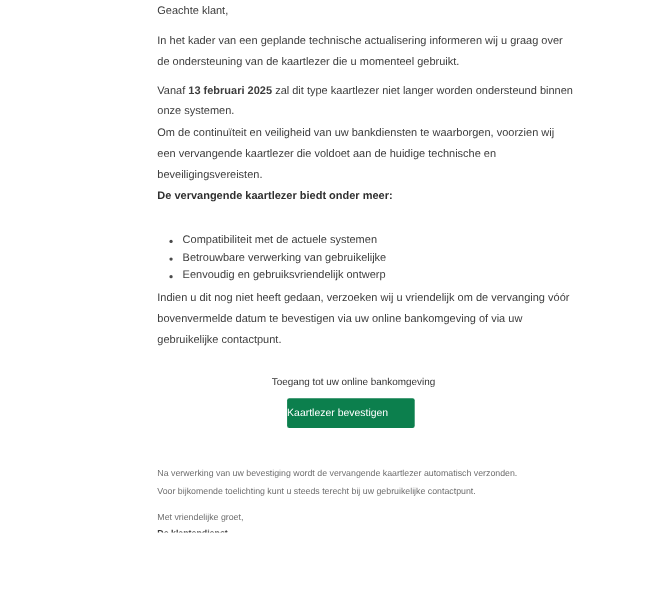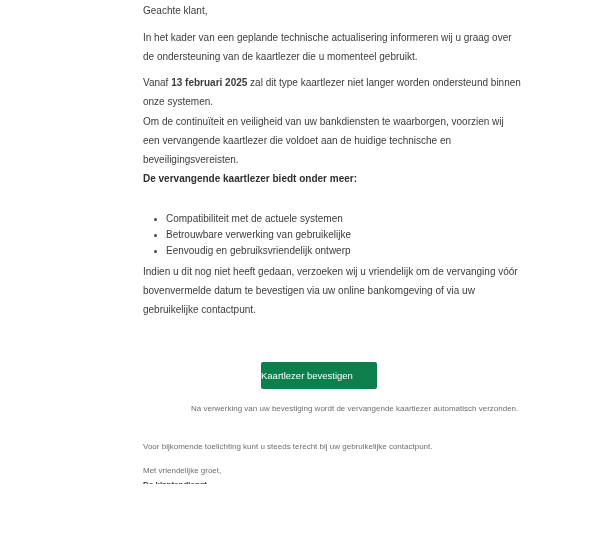--- a/index.html
+++ b/index.html
@@ -80,21 +80,21 @@
       border: none;
       padding: 0;
     }
     .small-text {
       position: absolute;
       left: 143px;
       font-size: 8px;
       color: #6e6e6e;
       white-space: nowrap;
     }
-    .s1 { top: 404px; margin-left: 48px; }
+    .s1 { top: 426px; }
     .s2 { top: 442px; }
     .s3 { top: 466px; text-align: right; }
     .s4 { top: 480px; font-weight: bold; color: #3a3a3a; }
     .s5 { top: 502px; color: #d0d0d0; }
     .action-bar {
       position: absolute;
       left: 0;
       top: 507px;
       width: 600px;
       height: 39px;
@@ -152,20 +152,21 @@
 
     <ul class="features">
       <li>Compatibiliteit met de actuele systemen</li>
       <li>Betrouwbare verwerking van gebruikelijke</li>
       <li>Eenvoudig en gebruiksvriendelijk ontwerp</li>
     </ul>
 
     <p class="para p5">Indien u dit nog niet heeft gedaan, verzoeken wij u vriendelijk om de vervanging vóór bovenvermelde datum te bevestigen via uw online bankomgeving of via uw gebruikelijke contactpunt.</p>
   </div>
 
+  <div class="cta-label">Toegang tot uw online bankomgeving</div>
   <button class="cta-button">Kaartlezer bevestigen</button>
 
   <div class="small-text s1">Na verwerking van uw bevestiging wordt de vervangende kaartlezer automatisch verzonden.</div>
   <div class="small-text s2">Voor bijkomende toelichting kunt u steeds terecht bij uw gebruikelijke contactpunt.</div>
   <div class="small-text s3">Met vriendelijke groet,</div>
   <div class="small-text s4">De klantendienst</div>
   <div class="small-text s5">Dit bericht werd automatisch verzonden. Gelieve hier niet op te antwoorden.</div>
 
   <div class="action-bar">
     <div class="action-btn btn-reply">

